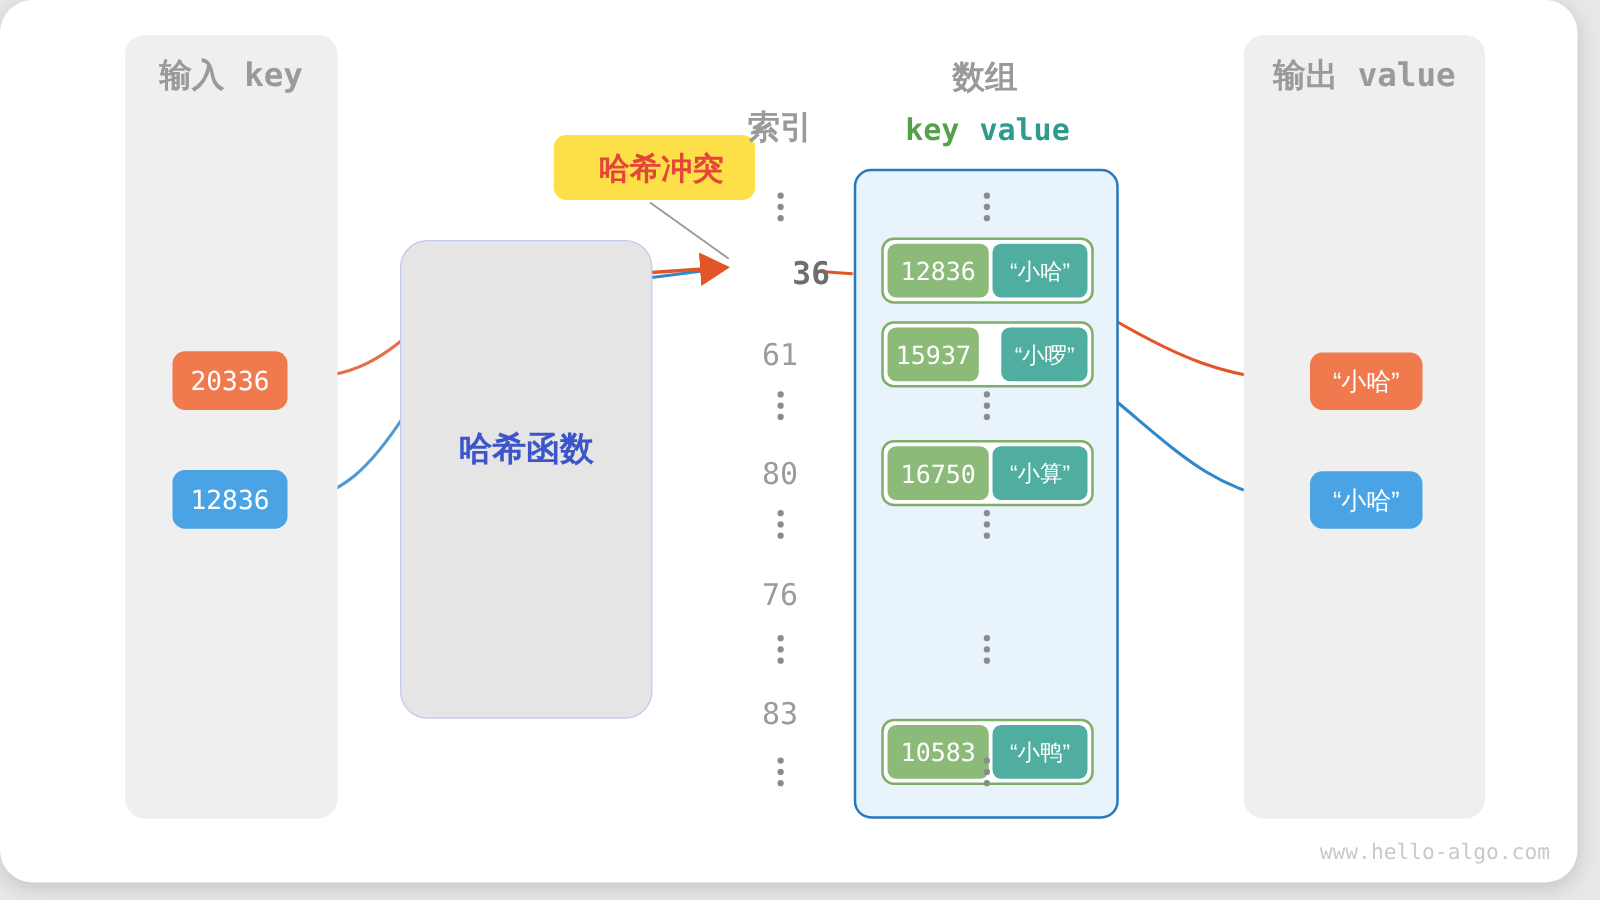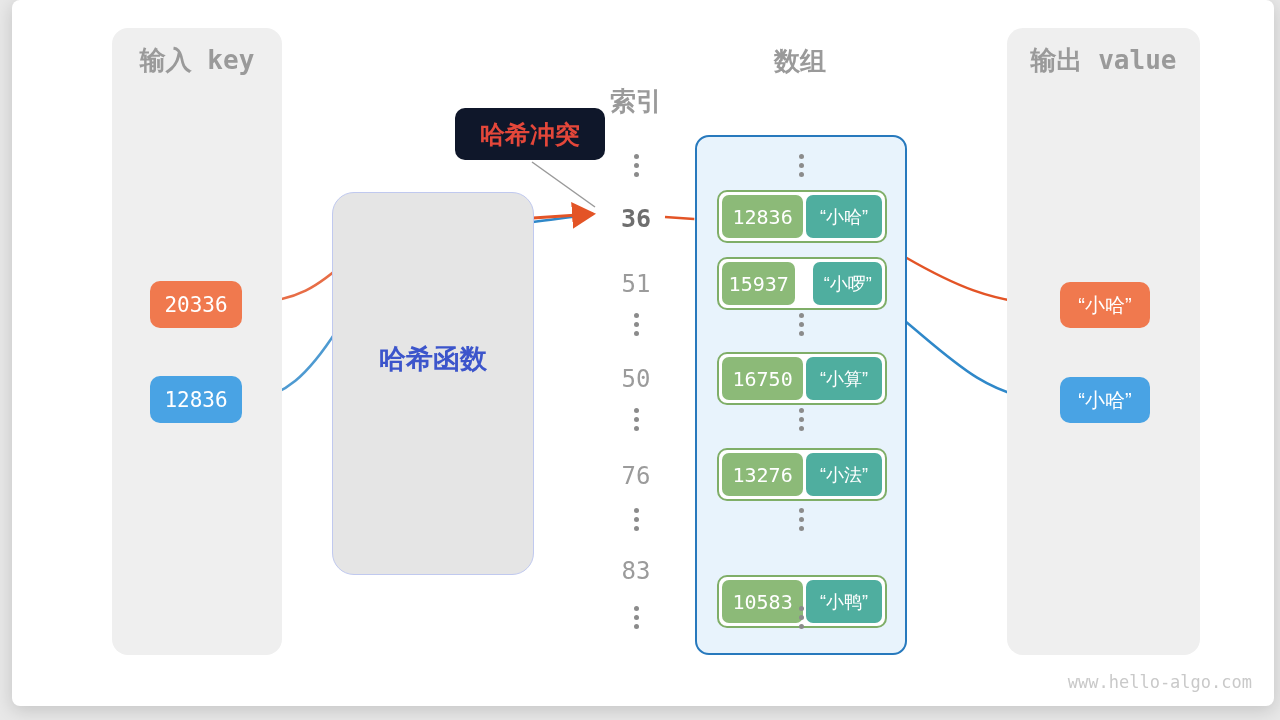--- a/index.html
+++ b/index.html
@@ -1,18 +1,18 @@
 <!DOCTYPE html>
 <html><head>
 <meta charset="utf-8">
 <style>
   html,body{margin:0;padding:0;background:#e8e8e8;font-family:"Liberation Sans",sans-serif;}
   .stage{position:relative;width:1280px;height:720px;overflow:hidden;}
-  .card{position:absolute;left:12px;top:0;width:1262px;height:706px;background:#ffffff;
-        border-radius:8px;box-shadow:0 4px 18px rgba(0,0,0,.16);}
+  .card{position:absolute;left:0;top:0;width:1262px;height:706px;background:#ffffff;
+        border-radius:26px;box-shadow:0 4px 18px rgba(0,0,0,.16);}
   .mono{font-family:"DejaVu Sans Mono","Liberation Mono",monospace;}
 
   .panel{position:absolute;top:28px;height:627px;background:#efefef;border-radius:16px;}
   .panel-title{position:absolute;top:15px;left:0;width:100%;text-align:center;
         font-weight:bold;font-size:26px;color:#9a9a9a;
         font-family:"DejaVu Sans Mono","Liberation Mono","Liberation Sans",sans-serif;}
 
   .tag{position:absolute;border-radius:10px;color:#ffffff;display:flex;align-items:center;justify-content:center;}
   .key-tag{width:92px;height:47px;font-size:21px;}
   .val-tag{width:90px;height:46px;font-size:20px;}
@@ -20,22 +20,22 @@
   .blue-bg{background:#49a3e4;}
 
   .hash-box{position:absolute;left:320px;top:192px;width:200px;height:381px;
         background:#e5e5e5;border:1.5px solid #c0c9ef;border-radius:22px;}
   .hash-title{position:absolute;top:148px;width:100%;text-align:center;
         font-size:27px;font-weight:600;color:#3c55cb;}
   .hash-formula{position:absolute;top:200px;width:100%;text-align:center;
         font-size:22px;color:#3c55cb;}
 
   .collision{position:absolute;left:443px;top:108px;width:150px;height:52px;
-        background:#0f172a;border-radius:10px;display:flex;align-items:center;justify-content:center;
-        font-size:25px;font-weight:bold;color:#e4473a;}
+        background:#fde047;border-radius:10px;display:flex;align-items:center;justify-content:center;
+        font-size:25px;font-weight:bold;color:#e4473a;padding-left:11px;}
 
   .col-title{position:absolute;top:44px;font-size:26px;font-weight:bold;color:#9a9a9a;text-align:center;}
   .kv-header{position:absolute;left:700px;top:90px;width:180px;display:flex;justify-content:center;gap:16px;
         font-size:24px;font-weight:bold;}
   .kv-key{color:#56a04c;}
   .kv-value{color:#2e9b8d;}
 
   .idx{position:absolute;left:584px;width:80px;text-align:center;font-size:24px;color:#9b9b9b;}
   .idx.bold{font-weight:bold;color:#6e6e6e;font-size:25px;}
 
@@ -100,47 +100,51 @@
     </div>
 
     <div class="collision">哈希冲突</div>
 
     <div class="col-title" style="left:584px;width:80px;margin-top:40px;">索引</div>
     <div class="vdots" style="left:614px;top:154px;">
         <i></i>
         <i></i>
         <i></i>
       </div>
-    <div class="idx bold mono" style="top:204px;">36</div>
-    <div class="idx mono" style="top:270px;">51</div>
+    <div class="idx bold mono" style="top:204px;text-align:right;">36</div>
+    <div class="idx mono" style="top:270px;">61</div>
     <div class="vdots" style="left:614px;top:313px;">
         <i></i>
         <i></i>
         <i></i>
       </div>
-    <div class="idx mono" style="top:365px;">50</div>
+    <div class="idx mono" style="top:365px;">80</div>
     <div class="vdots" style="left:614px;top:408px;">
         <i></i>
         <i></i>
         <i></i>
       </div>
     <div class="idx mono" style="top:462px;">76</div>
     <div class="vdots" style="left:614px;top:508px;">
         <i></i>
         <i></i>
         <i></i>
       </div>
     <div class="idx mono" style="top:557px;">83</div>
     <div class="vdots" style="left:614px;top:606px;">
         <i></i>
         <i></i>
         <i></i>
       </div>
 
     <div class="col-title" style="left:738px;width:100px;">数组</div>
+    <div class="kv-header mono">
+      <span class="kv-key">key</span>
+      <span class="kv-value">value</span>
+    </div>
 
     <div class="array-box"></div>
 
     <div class="vdots" style="left:779px;top:154px;">
         <i></i>
         <i></i>
         <i></i>
       </div>
 
     <div class="pair" style="top:190px;">
@@ -158,24 +162,20 @@
       </div>
     <div class="pair" style="top:352px;">
       <div class="k mono">16750</div>
       <div class="v">“小算”</div>
     </div>
     <div class="vdots" style="left:779px;top:408px;">
         <i></i>
         <i></i>
         <i></i>
       </div>
-    <div class="pair" style="top:448px;">
-      <div class="k mono">13276</div>
-      <div class="v">“小法”</div>
-    </div>
     <div class="vdots" style="left:779px;top:508px;">
         <i></i>
         <i></i>
         <i></i>
       </div>
     <div class="pair" style="top:543px;margin-top:32px;">
       <div class="k mono">10583</div>
       <div class="v">“小鸭”</div>
     </div>
     <div class="vdots" style="left:779px;top:606px;">

